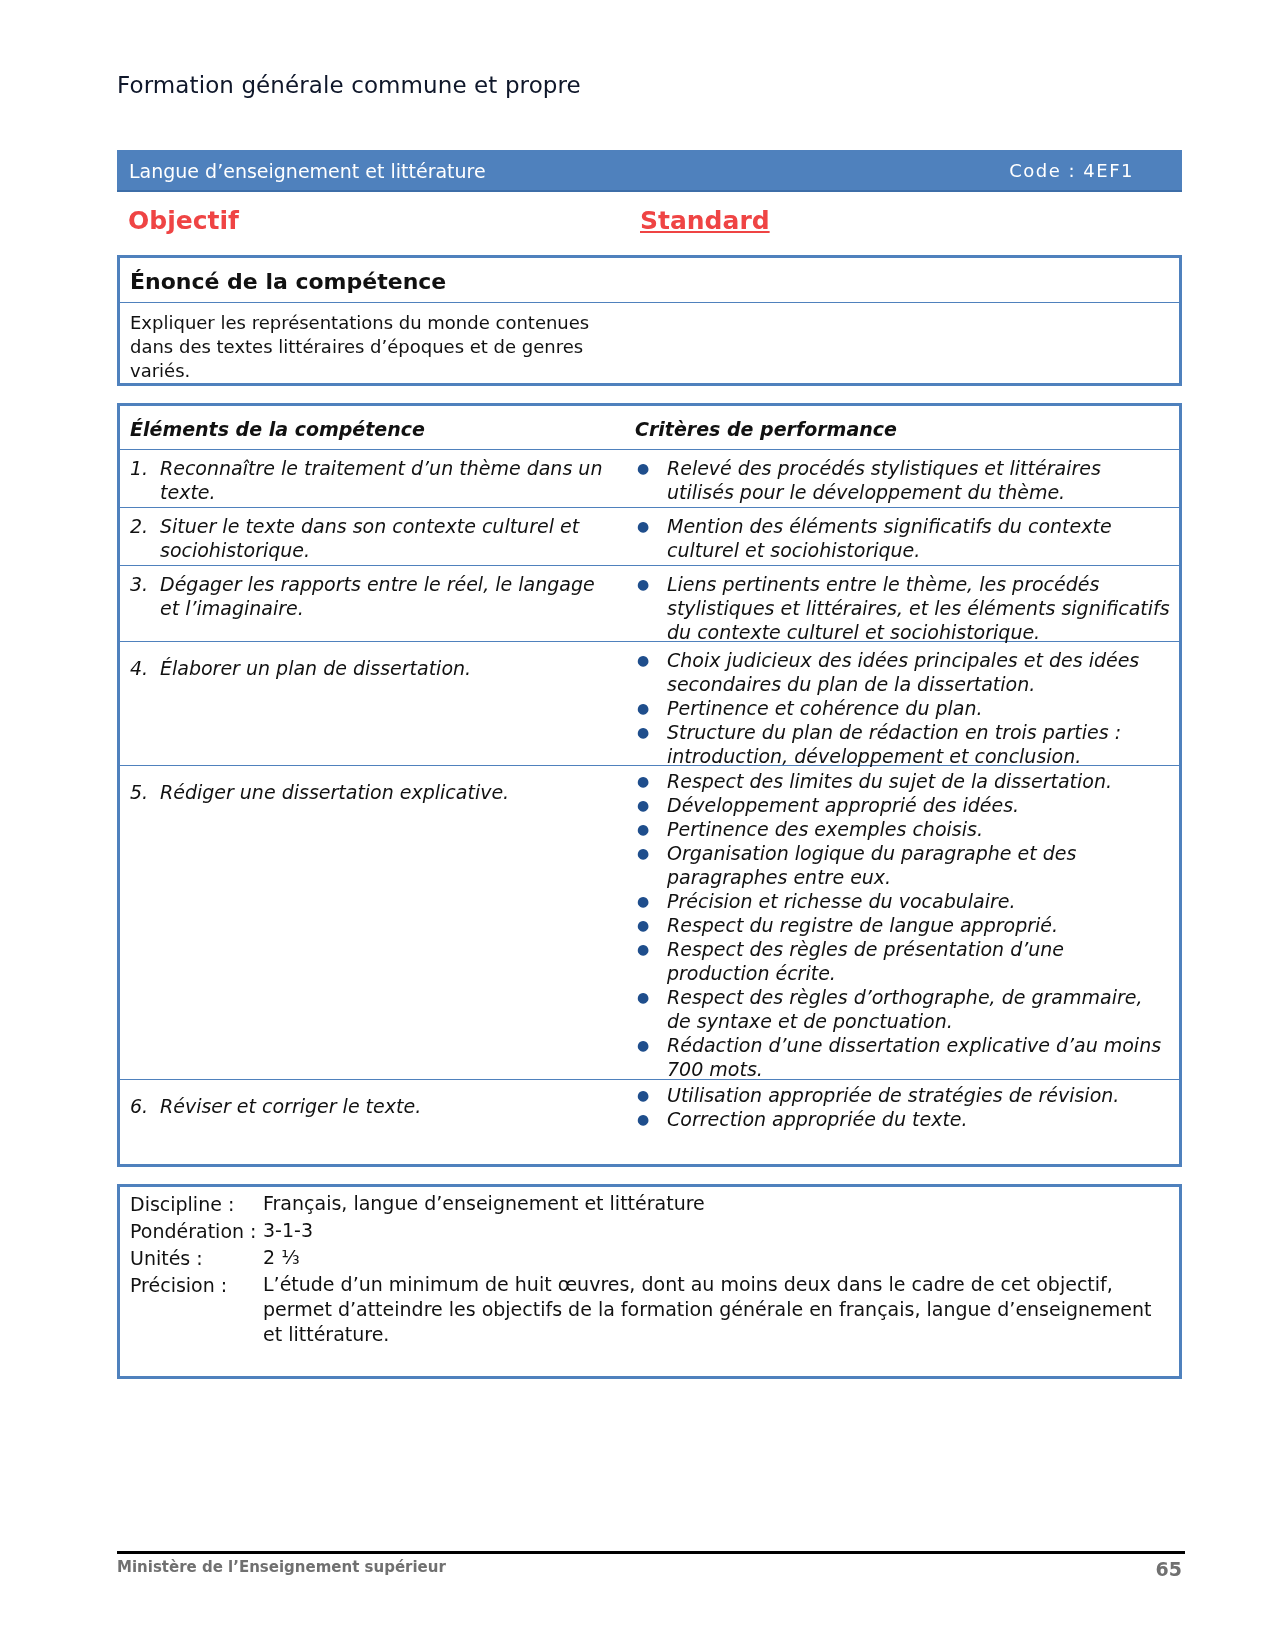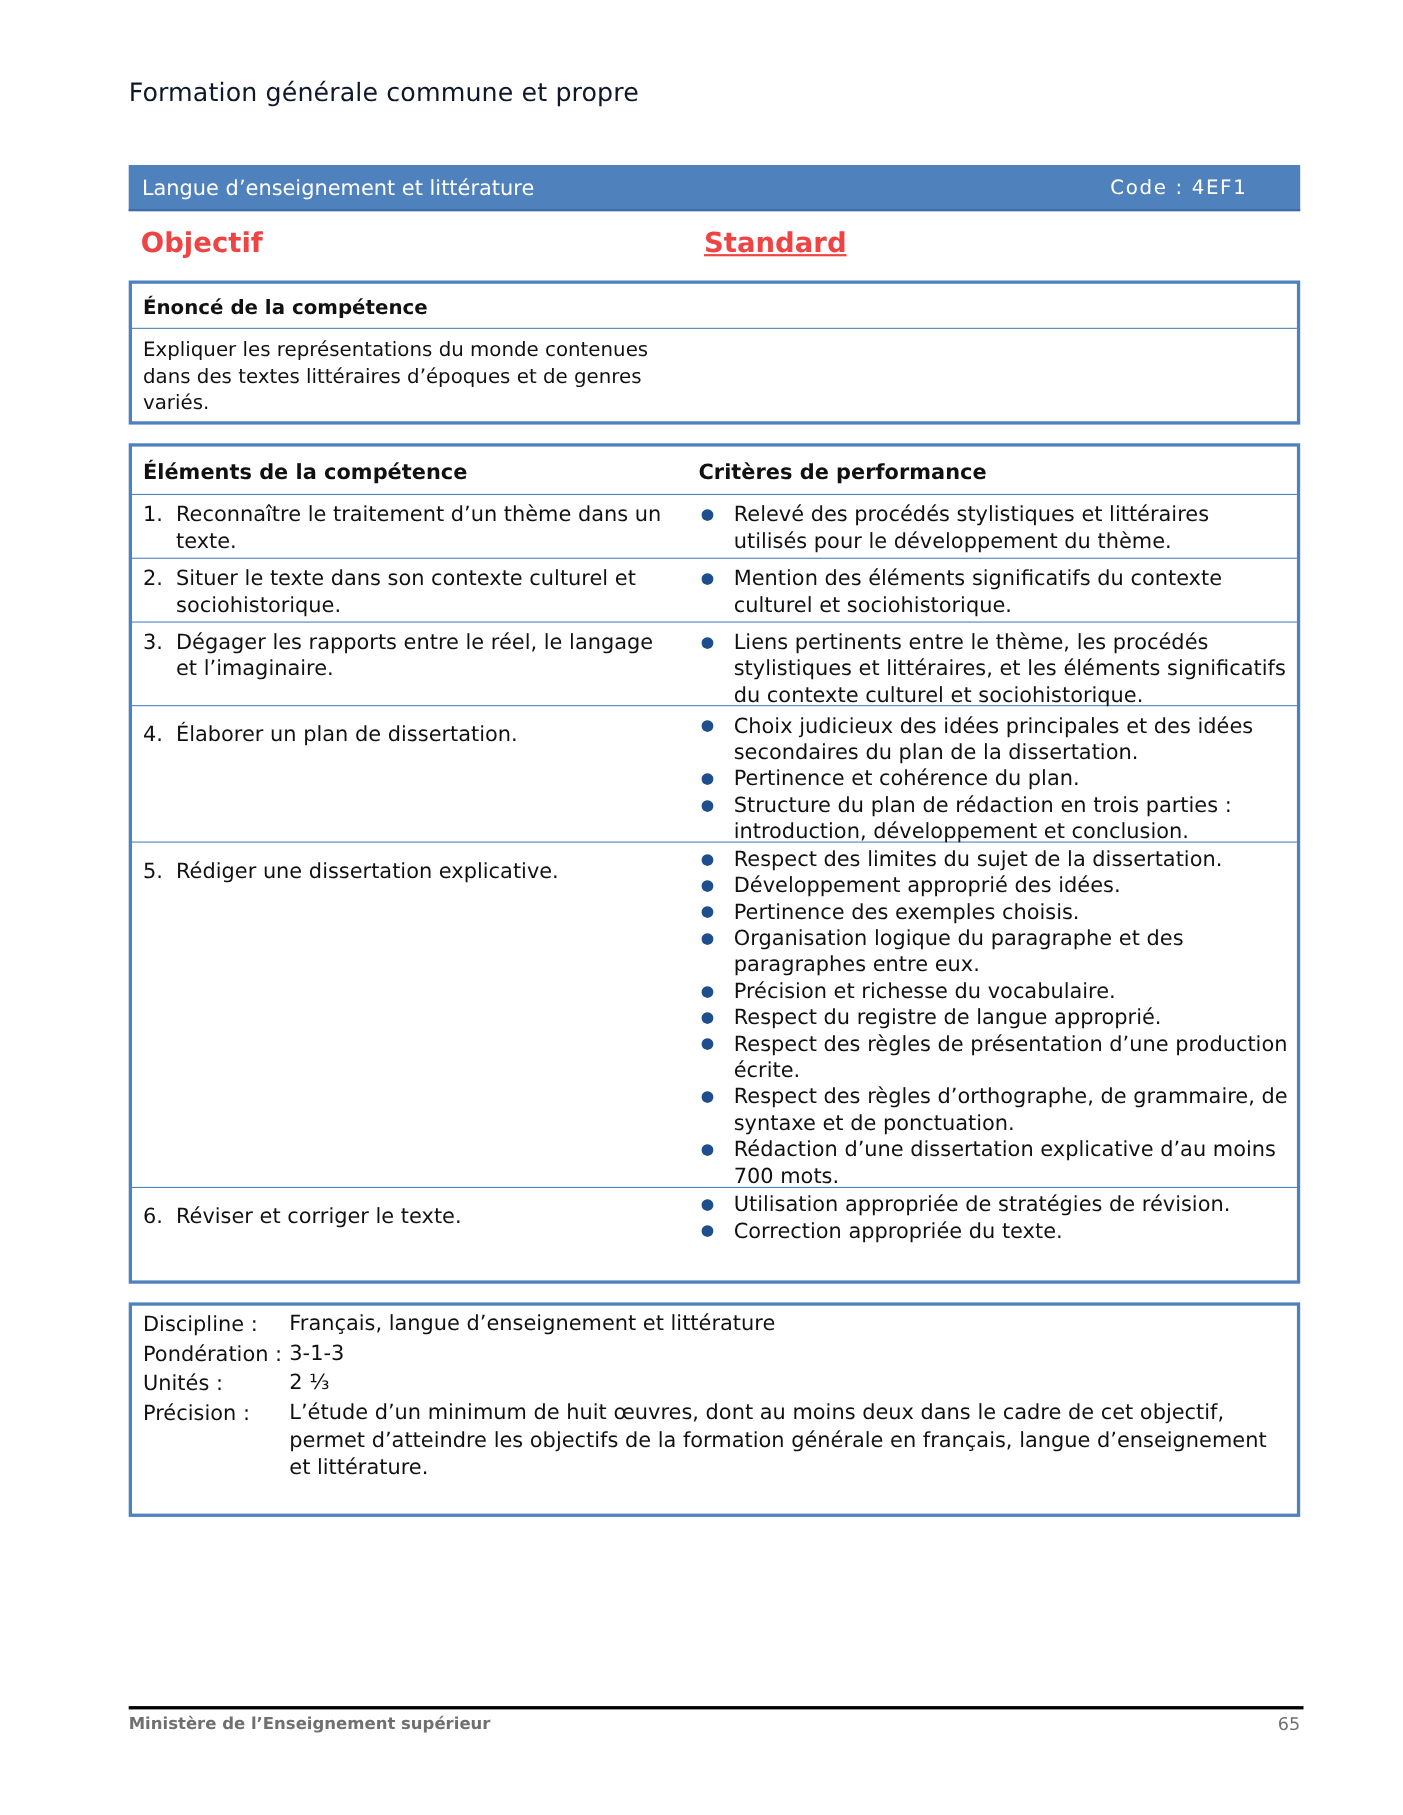--- a/index.html
+++ b/index.html
@@ -20,49 +20,49 @@
   .header-bar .title { position: absolute; left: 12px; top: 10px; font-size: 19px; }
   .header-bar .code { position: absolute; right: 48px; top: 10px; font-size: 18px; letter-spacing: 1.5px; }
   .section-label {
     position: absolute; top: 206px; font-size: 25px; font-weight: bold; color: #ef4444;
   }
   .box {
     position: absolute; left: 117px; width: 1065px;
     border: 3px solid #4f81bd; box-sizing: border-box; background: #fff;
   }
   .box .head {
-    font-weight: bold; font-size: 18px; padding: 11px 10px 8px 10px;
+    font-weight: bold; font-size: 22px; padding: 11px 10px 8px 10px;
     border-bottom: 1px solid #4f81bd;
   }
   .box .body-text { font-size: 18px; line-height: 24px; padding: 8px 10px; }
   #box1 { top: 255px; height: 131px; }
   #box1 .body-text { width: 480px; }
 
-  #box2 { top: 403px; height: 764px; }
+  #box2 { top: 403px; height: 764px; font-style: italic; }
   .grid-row { display: flex; border-bottom: 1px solid #4f81bd; }
   .grid-row:last-child { border-bottom: none; }
   .grid-row.head-row { font-weight: bold; font-size: 19px; }
   .grid-row.head-row .c1, .grid-row.head-row .c2 { padding: 11px 10px 8px 10px; }
   .c1 { width: 505px; padding: 6px 10px; box-sizing: border-box; font-size: 19px; line-height: 24px; }
   .c2 { flex: 1; padding: 6px 8px 6px 10px; box-sizing: border-box; font-size: 19px; line-height: 24px; }
   .elem { display: flex; }
   .elem .num { width: 30px; flex-shrink: 0; }
   .crit-list { list-style: none; margin: 0; padding: 0; }
   .crit-list li { display: flex; }
   .bullet { width: 30px; flex-shrink: 0; color: #1f4e8c; font-size: 14px; padding-left: 2px; }
 
   #box3 { top: 1184px; height: 195px; }
   .act-rows { padding: 4px 10px; font-size: 19px; line-height: 27px; }
   .act-row { display: flex; }
   .act-row .lbl { width: 133px; flex-shrink: 0; }
   .act-row .val { flex: 1; line-height: 25px; }
 
   .footer-line { position: absolute; left: 117px; top: 1551px; width: 1068px; height: 3px; background: #000; }
   .footer-left { position: absolute; left: 117px; top: 1558px; font-size: 15px; font-weight: bold; color: #707070; }
-  .footer-right { position: absolute; right: 93px; top: 1558px; font-size: 16px; font-weight: normal; color: #707070; }
+  .footer-right { position: absolute; right: 93px; top: 1558px; font-size: 19px; font-weight: bold; color: #707070; }
 </style>
 </head>
 <body>
 
 <div class="subtitle">Formation générale commune et propre</div>
 
 <div class="header-bar">
   <span class="title">Langue d’enseignement et littérature</span>
   <span class="code">Code : 4EF1</span>
 </div>

